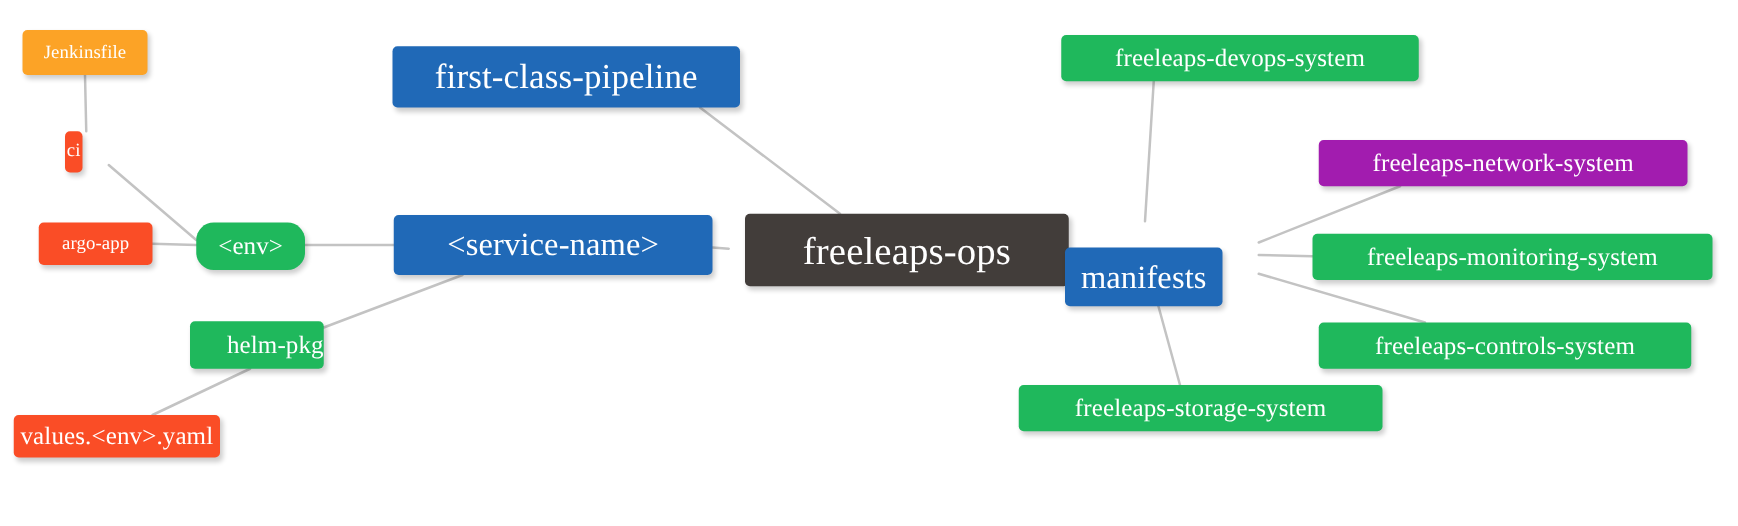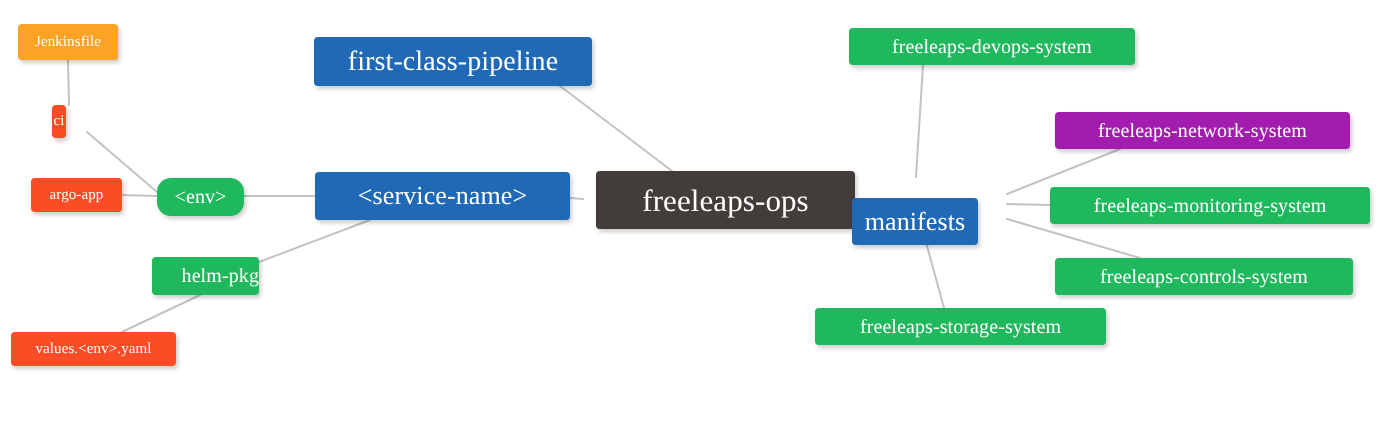--- a/index.html
+++ b/index.html
@@ -75,21 +75,21 @@
       </div>
       <div class="node" style="left: 31px; top: 178px; width: 91px; height: 34px; background: rgb(250, 77, 38); font-size: 15px; text-align: center;">
         <span class="node-label">argo-app</span>
       </div>
       <div class="node" style="left: 157px; top: 178px; width: 87px; height: 38px; background: rgb(31, 184, 92); font-size: 20px; border-radius: 14px;">
         <span class="node-label">&lt;env&gt;</span>
       </div>
       <div class="node" style="left: 152px; top: 257px; width: 107px; height: 38px; background: rgb(31, 184, 92); font-size: 20px; justify-content: flex-end;">
         <span class="node-label">helm-pkg</span>
       </div>
-      <div class="node" style="left: 11px; top: 332px; width: 165px; height: 34px; background: rgb(250, 77, 38); font-size: 15px;">
+      <div class="node" style="left: 11px; top: 332px; width: 165px; height: 34px; background: rgb(250, 77, 38); font-size: 20px;">
         <span class="node-label">values.&lt;env&gt;.yaml</span>
       </div>
       <div class="node" style="left: 314px; top: 37px; width: 278px; height: 49px; background: rgb(32, 105, 183); font-size: 28px;">
         <span class="node-label">first-class-pipeline</span>
       </div>
       <div class="node" style="left: 315px; top: 172px; width: 255px; height: 48px; background: rgb(32, 105, 183); font-size: 26px;">
         <span class="node-label">&lt;service-name&gt;</span>
       </div>
       <div class="node" style="left: 583px; top: 171px; width: 259px; height: 58px; background: rgb(66, 61, 58); font-size: 31px; margin-left: 13px;">
         <span class="node-label">freeleaps-ops</span>

